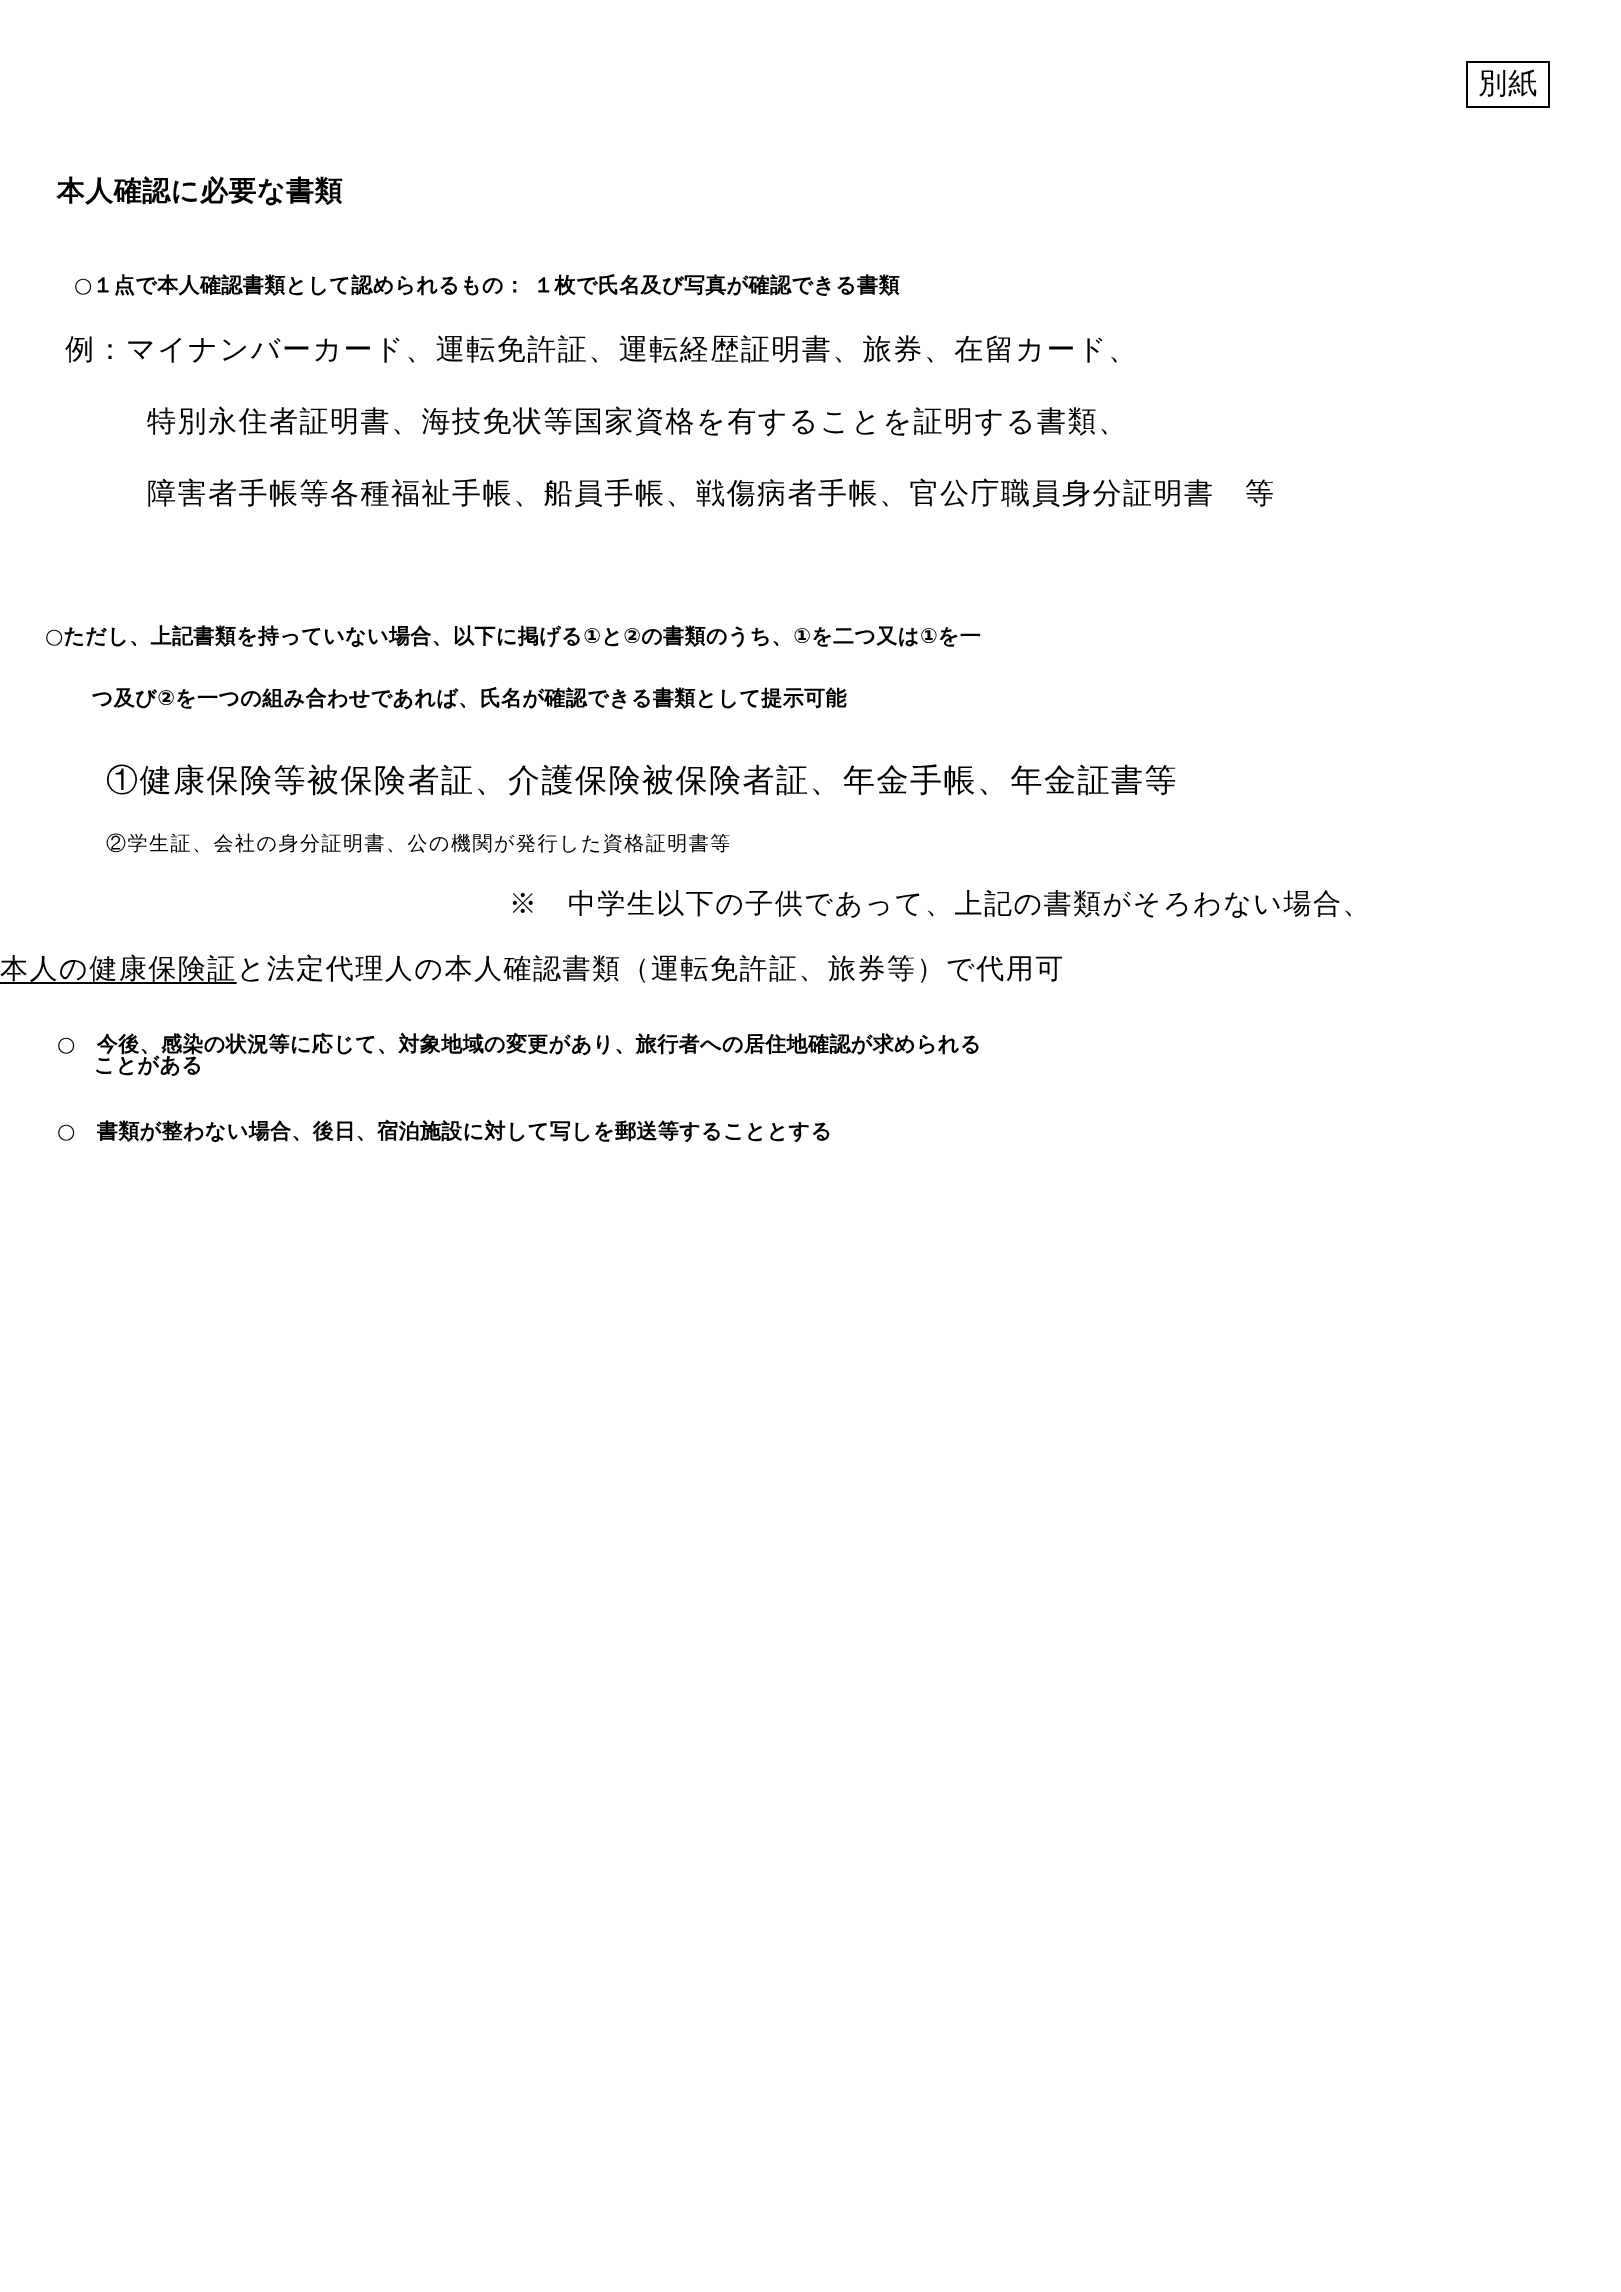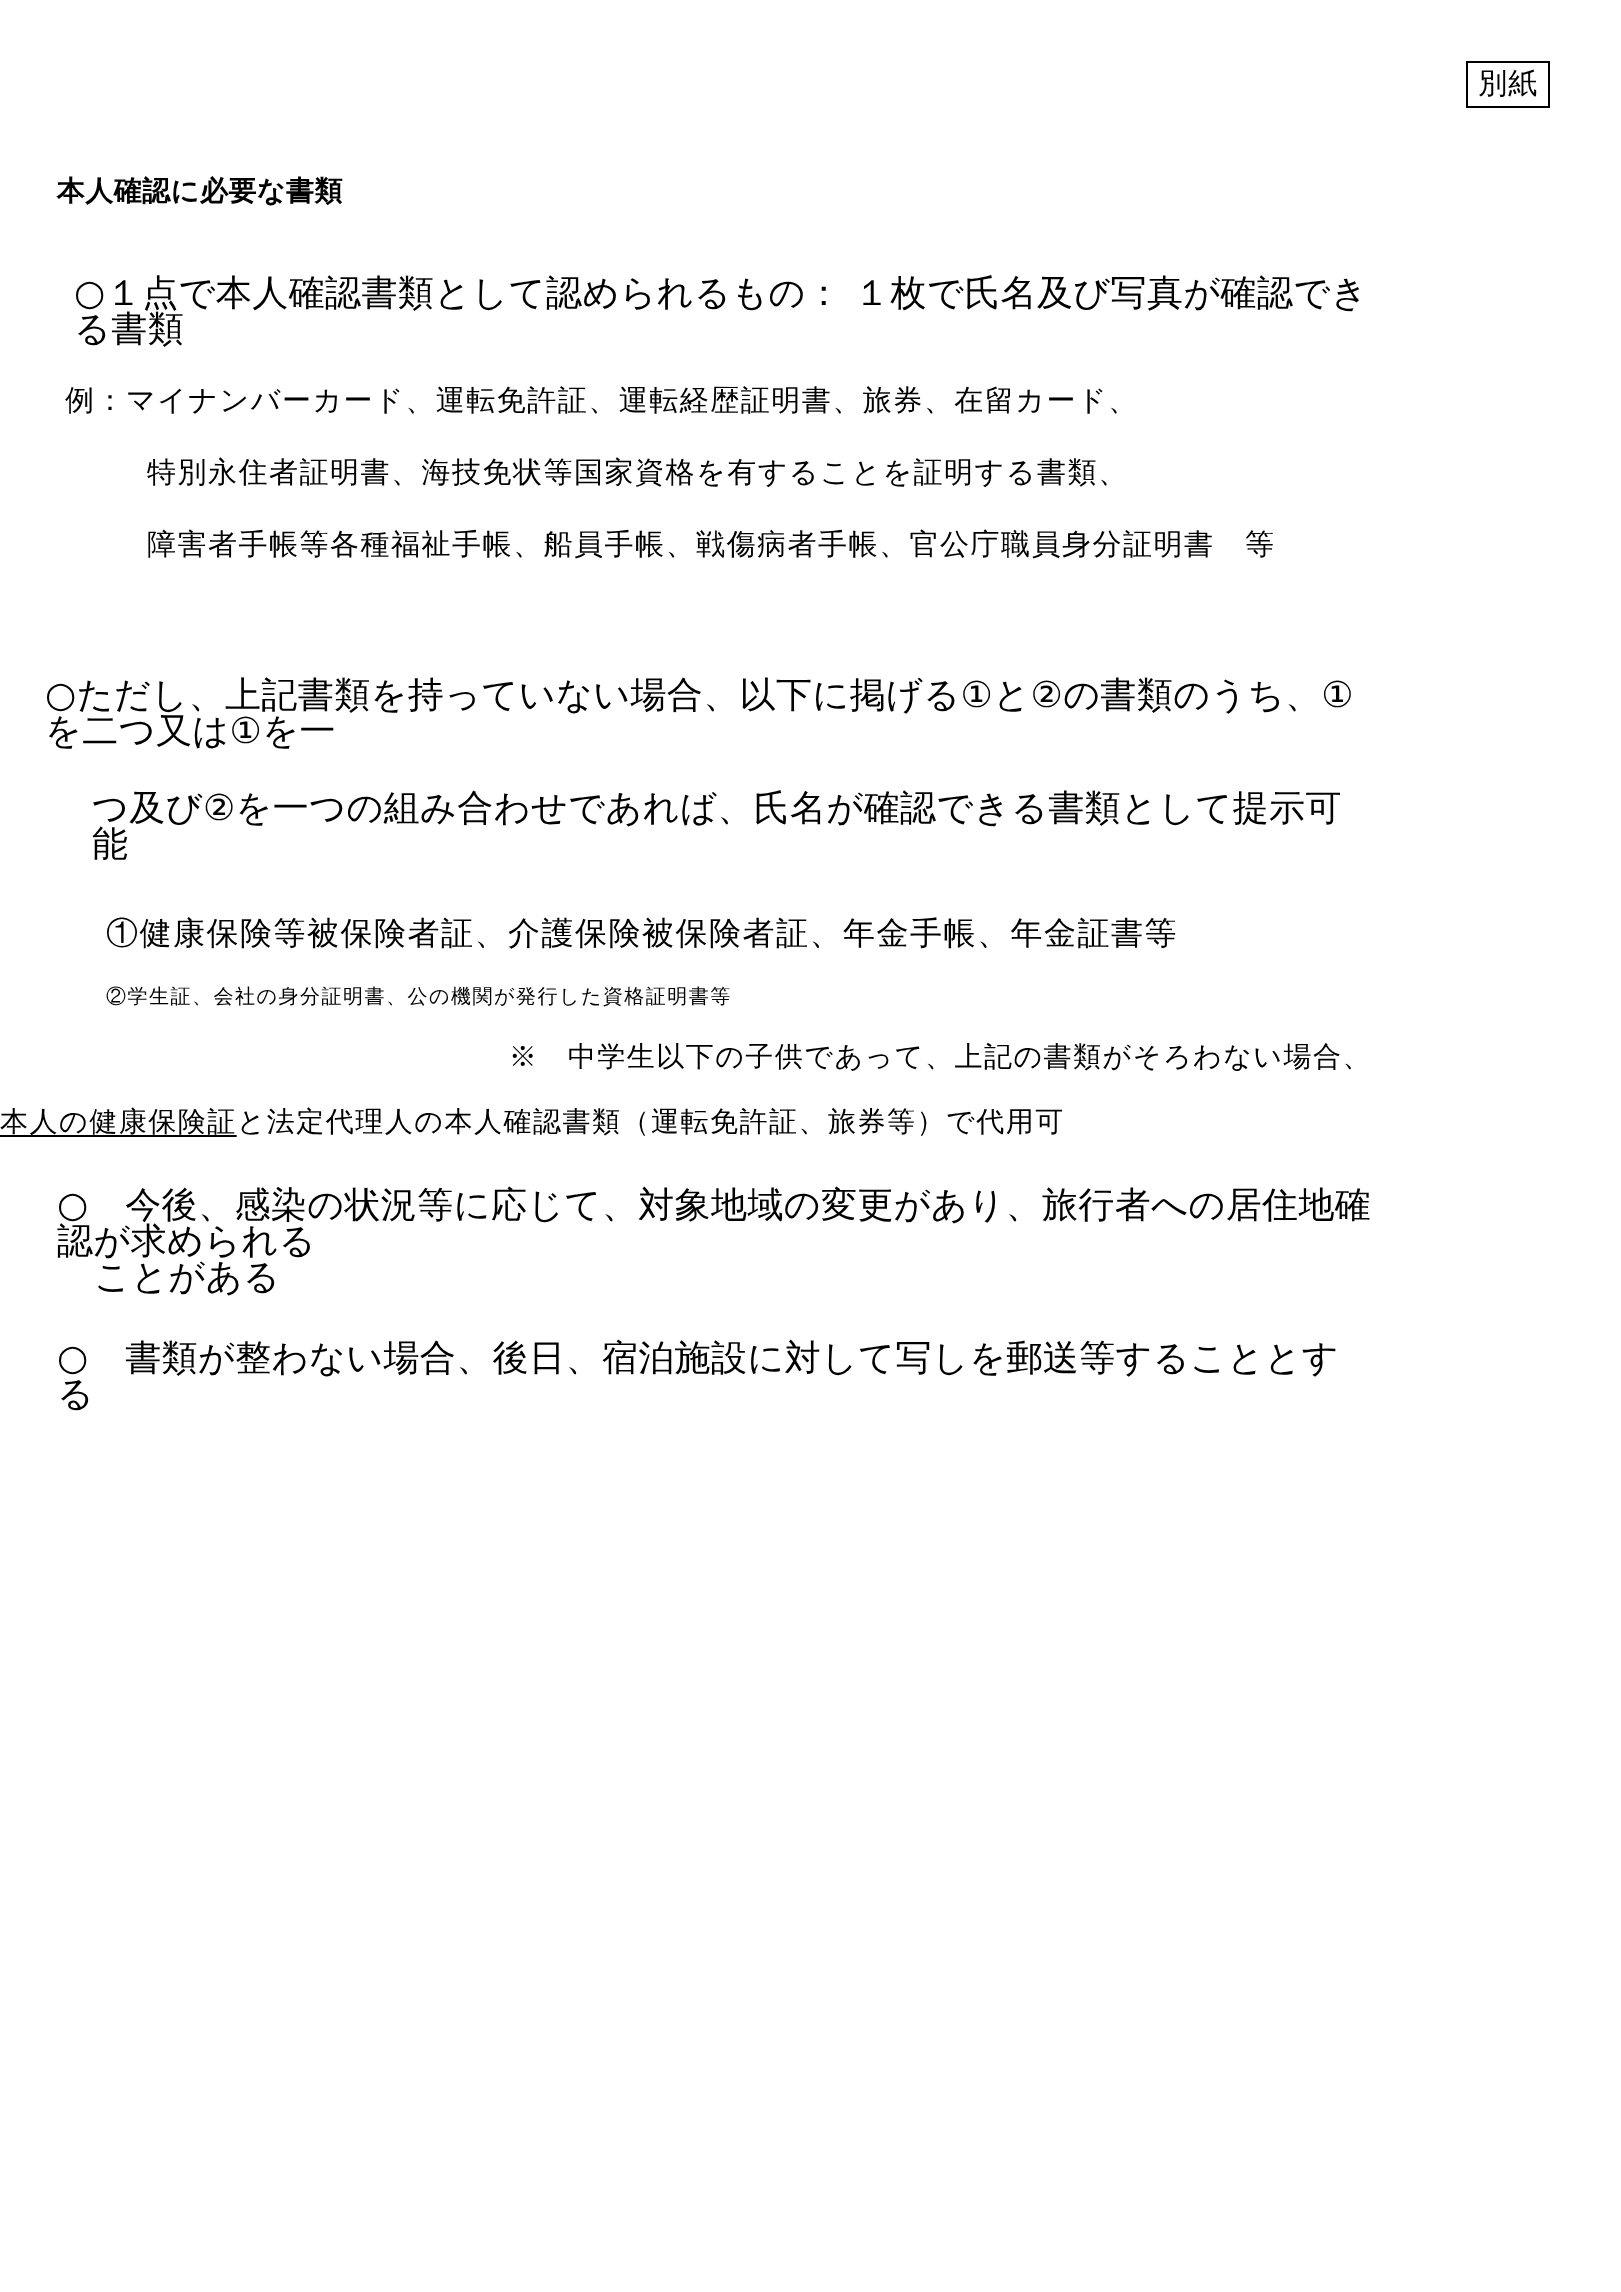--- a/index.html
+++ b/index.html
@@ -46,22 +46,22 @@
   .title {
     font-family: "DejaVu Sans", sans-serif;
     font-weight: bold;
     font-size: 28px;
     margin-left: 57px;
     letter-spacing: 0.5px;
   }
 
   .h-bold {
     font-family: "DejaVu Sans", sans-serif;
-    font-weight: normal;
-    font-size: 36px;
+    font-weight: bold;
+    font-size: 21px;
     letter-spacing: 0.4px;
   }
 
   .serif {
     font-family: "DejaVu Serif", serif;
     font-size: 29px;
     letter-spacing: 1.5px;
   }
 
   .line {

